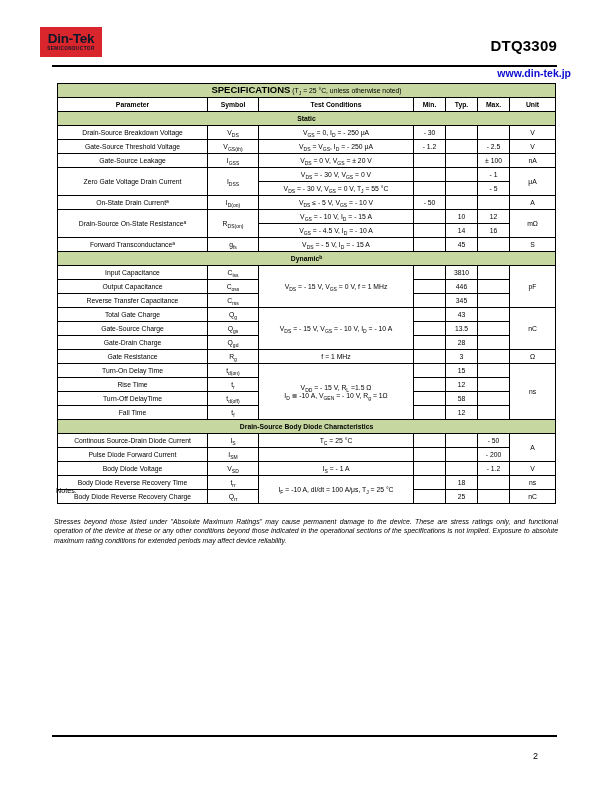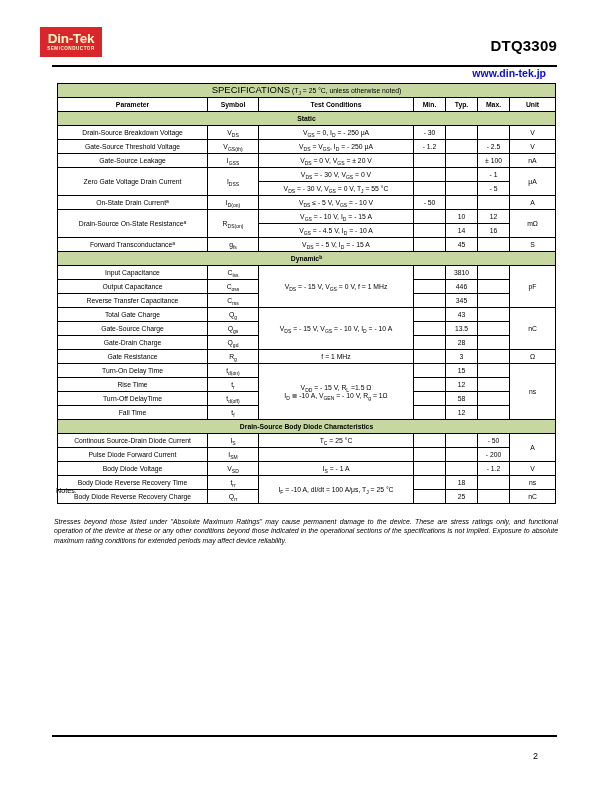--- a/index.html
+++ b/index.html
@@ -1,32 +1,32 @@
 <!DOCTYPE html>
 <html><head>
 <meta charset="utf-8">
 <style>
   html,body{margin:0;padding:0;background:#888;}
   .page{position:relative;width:612px;height:792px;background:#ffffff;margin:0 auto;
         font-family:"Liberation Sans", sans-serif;color:#000;overflow:hidden;}
   
   .logo{position:absolute;left:40px;top:27px;width:62px;height:30px;background:#d9262c;
-        color:#fef9c3;display:flex;flex-direction:column;align-items:center;justify-content:center;}
+        color:#0f172a;display:flex;flex-direction:column;align-items:center;justify-content:center;}
   .logo .big{font-weight:bold;font-size:13.5px;line-height:14px;letter-spacing:-0.3px;}
   .logo .small{font-weight:bold;font-size:4.6px;letter-spacing:0.5px;line-height:6px;}
   .partno{position:absolute;top:37px;right:55px;font-size:15px;font-weight:bold;letter-spacing:0.2px;margin-left:36px;}
   .toprule{position:absolute;left:52px;top:65px;width:505px;height:1.7px;background:#000;}
-  .website{position:absolute;top:67px;right:66px;font-size:10.5px;font-weight:bold;color:#0b0bcf;}
+  .website{position:absolute;top:67px;right:41px;font-size:10.5px;font-weight:bold;color:#0b0bcf;}
   
   .tablewrap{position:absolute;left:57px;top:83px;}
   table.spec{border-collapse:collapse;table-layout:fixed;width:498px;}
   table.spec td{border:1px solid #000;font-size:6.8px;height:13px;line-height:1.15;
                 padding:0 2px;text-align:center;vertical-align:middle;overflow:hidden;}
   td.titlebar{background:#c6d89f;text-align:left;font-size:8px;height:14px;padding-left:4px;}
-  td.titlebar .tbold{font-weight:normal;font-size:9.5px;}
+  td.titlebar .tbold{font-weight:bold;font-size:9.5px;}
   td.colhead{font-weight:bold;font-size:7.5px;}
   td.left{text-align:left;padding-left:4px;}
   td.section{background:#c6d89f;font-weight:bold;text-align:left;font-size:7.2px;padding-left:4px;}
   td.param{text-align:left;padding-left:4px;}
   sub{font-size:5px;vertical-align:-1.5px;line-height:0;}
   sup{font-size:5px;vertical-align:2.5px;line-height:0;}
   
   .notes{position:absolute;left:56px;top:486px;width:502px;font-size:7.2px;line-height:9px;}
   .disclaimer{position:absolute;left:54px;top:517px;width:504px;font-size:6.9px;line-height:9.3px;
               font-style:italic;text-align:justify;}

